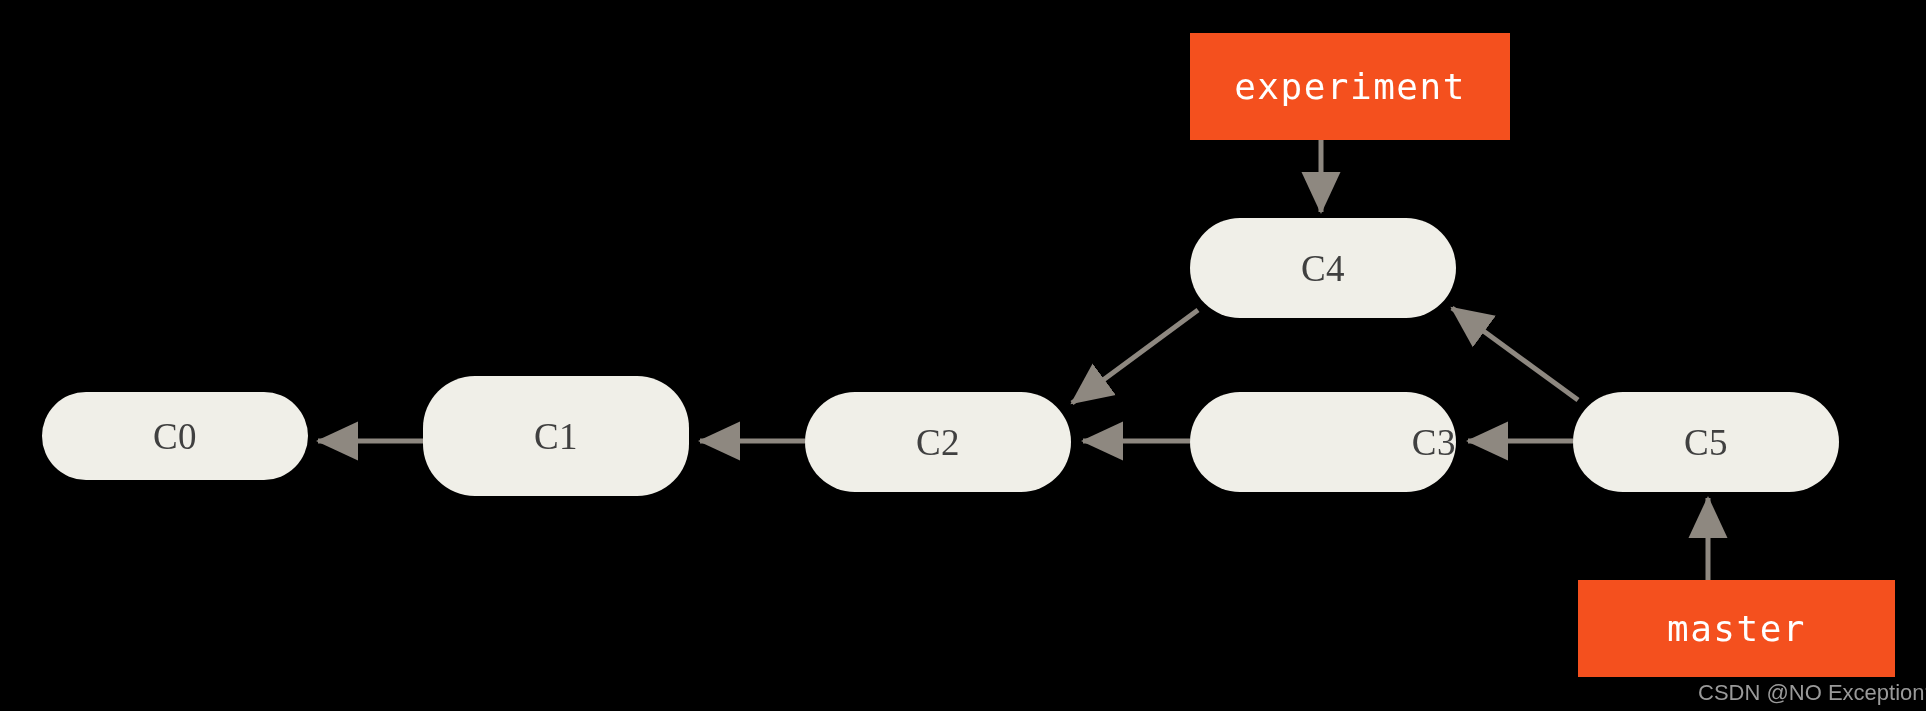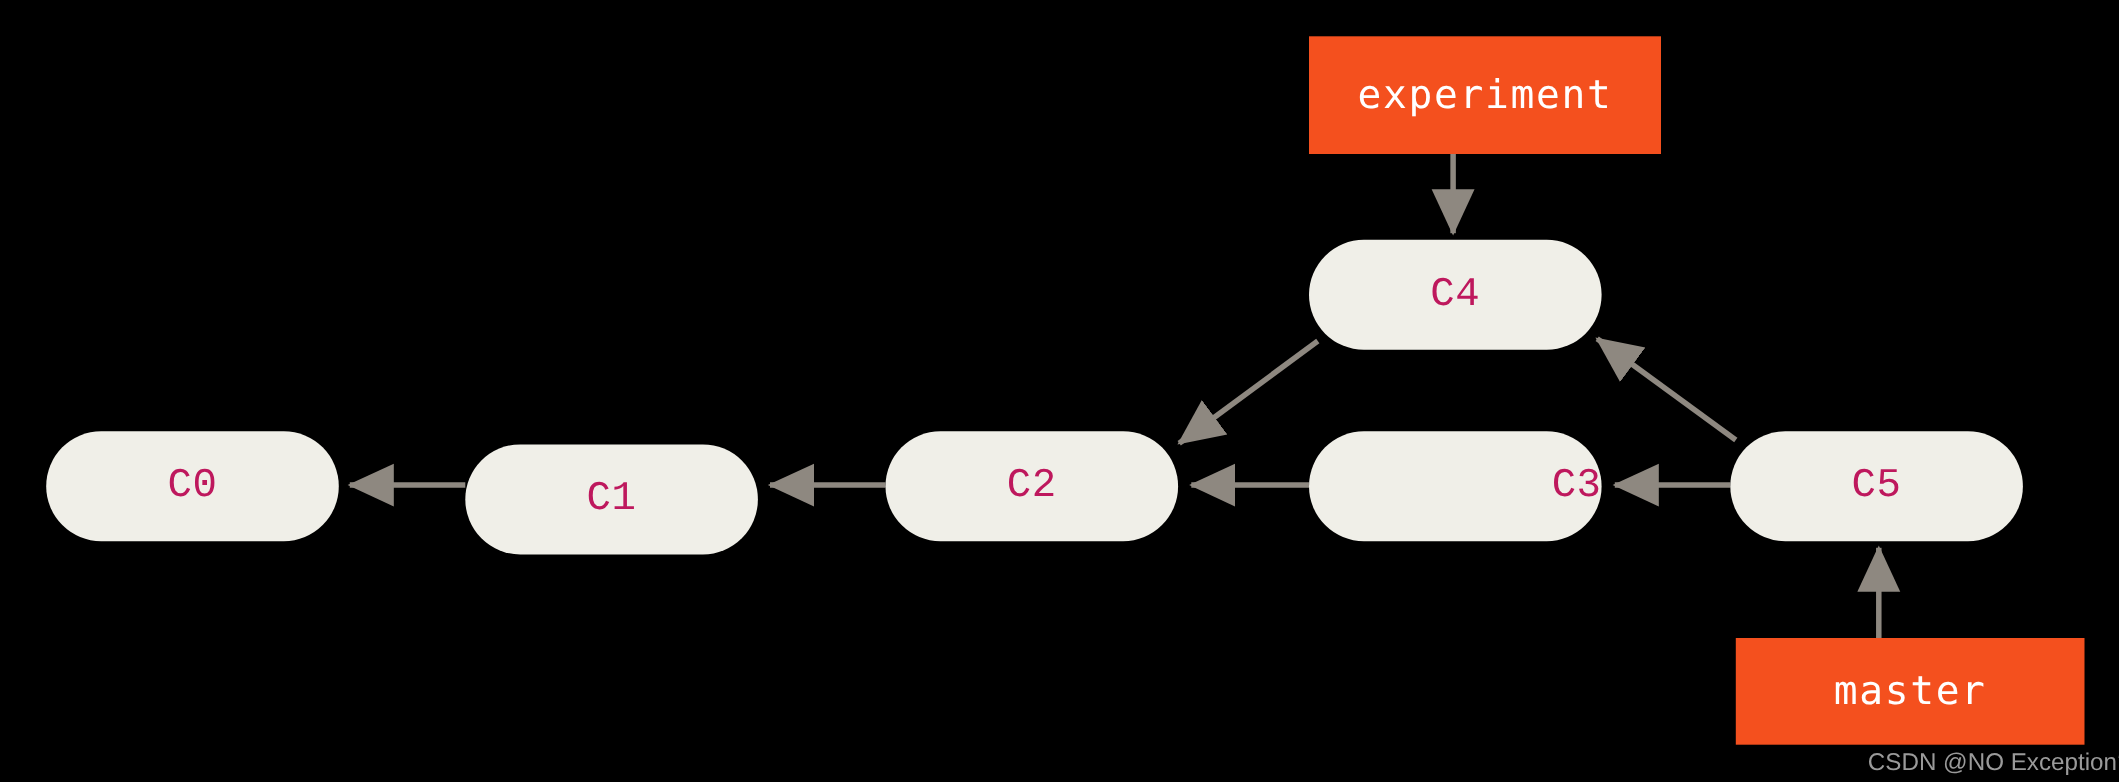--- a/index.html
+++ b/index.html
@@ -27,22 +27,22 @@
     pointer-events: none;
   }
   .commit-node {
     position: absolute;
     box-sizing: border-box;
     background: #F0EFE8;
     border-radius: 52px;
     display: flex;
     align-items: center;
     justify-content: center;
-    color: #be185d;
-    font-family: Liberation Mono, monospace;
+    color: #404040;
+    font-family: Liberation Serif, serif;
     font-size: 37px;
     letter-spacing: 0.5px;
     line-height: 1;
   }
   .branch-label {
     position: absolute;
     box-sizing: border-box;
     background: #F4501E;
     display: flex;
     align-items: center;
@@ -83,25 +83,25 @@
 
     <line x1="1198" y1="310" x2="1072" y2="403" stroke="#8E8880" stroke-width="5" marker-end="url(#ah)"></line>
 
     <line x1="1578" y1="400" x2="1452" y2="308" stroke="#8E8880" stroke-width="5" marker-end="url(#ah)"></line>
 
     <line x1="1321" y1="140" x2="1321" y2="212" stroke="#8E8880" stroke-width="5" marker-end="url(#ah)"></line>
 
     <line x1="1708" y1="580" x2="1708" y2="498" stroke="#8E8880" stroke-width="5" marker-end="url(#ah)"></line>
   </svg>
 
-  <div class="commit-node" style="left:42px; top:392px; width:266px; height:100px;">
+  <div class="commit-node" style="left:42px; top:392px; width:266px; height:88px;">
     <span>C0</span>
   </div>
 
-  <div class="commit-node" style="left:423px; top:404px; width:266px; height:100px;">
+  <div class="commit-node" style="left:423px; top:376px; width:266px; height:120px;">
     <span>C1</span>
   </div>
 
   <div class="commit-node" style="left:805px; top:392px; width:266px; height:100px;justify-content:center;">
     <span>C2</span>
   </div>
 
   <div class="commit-node" style="left:1190px; top:392px; width:266px; height:100px;justify-content:flex-end;">
     <span>C3</span>
   </div>

